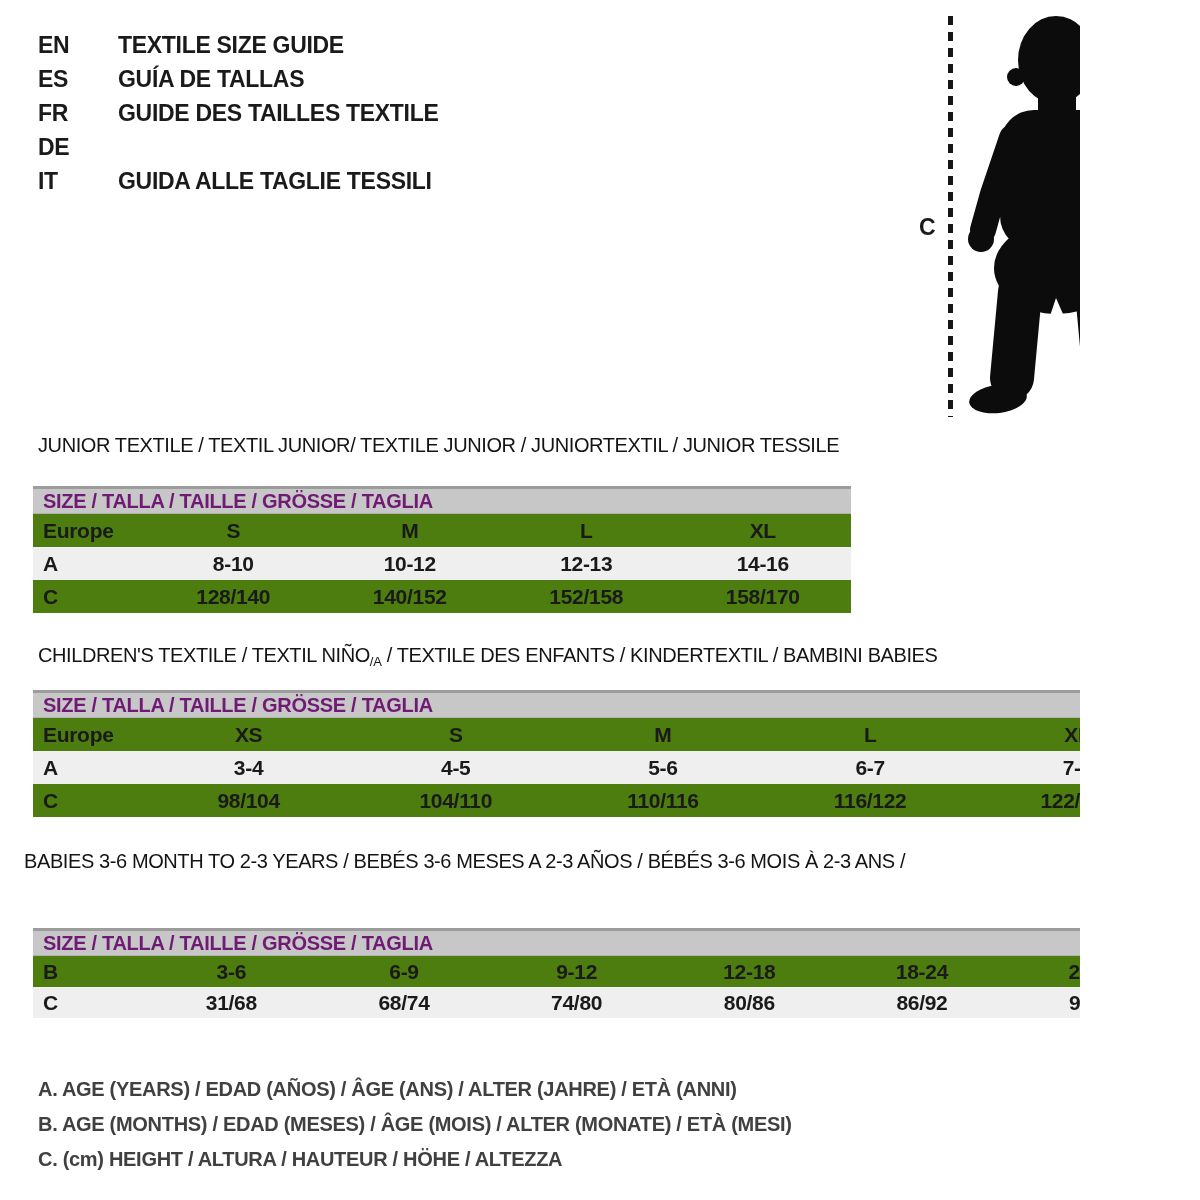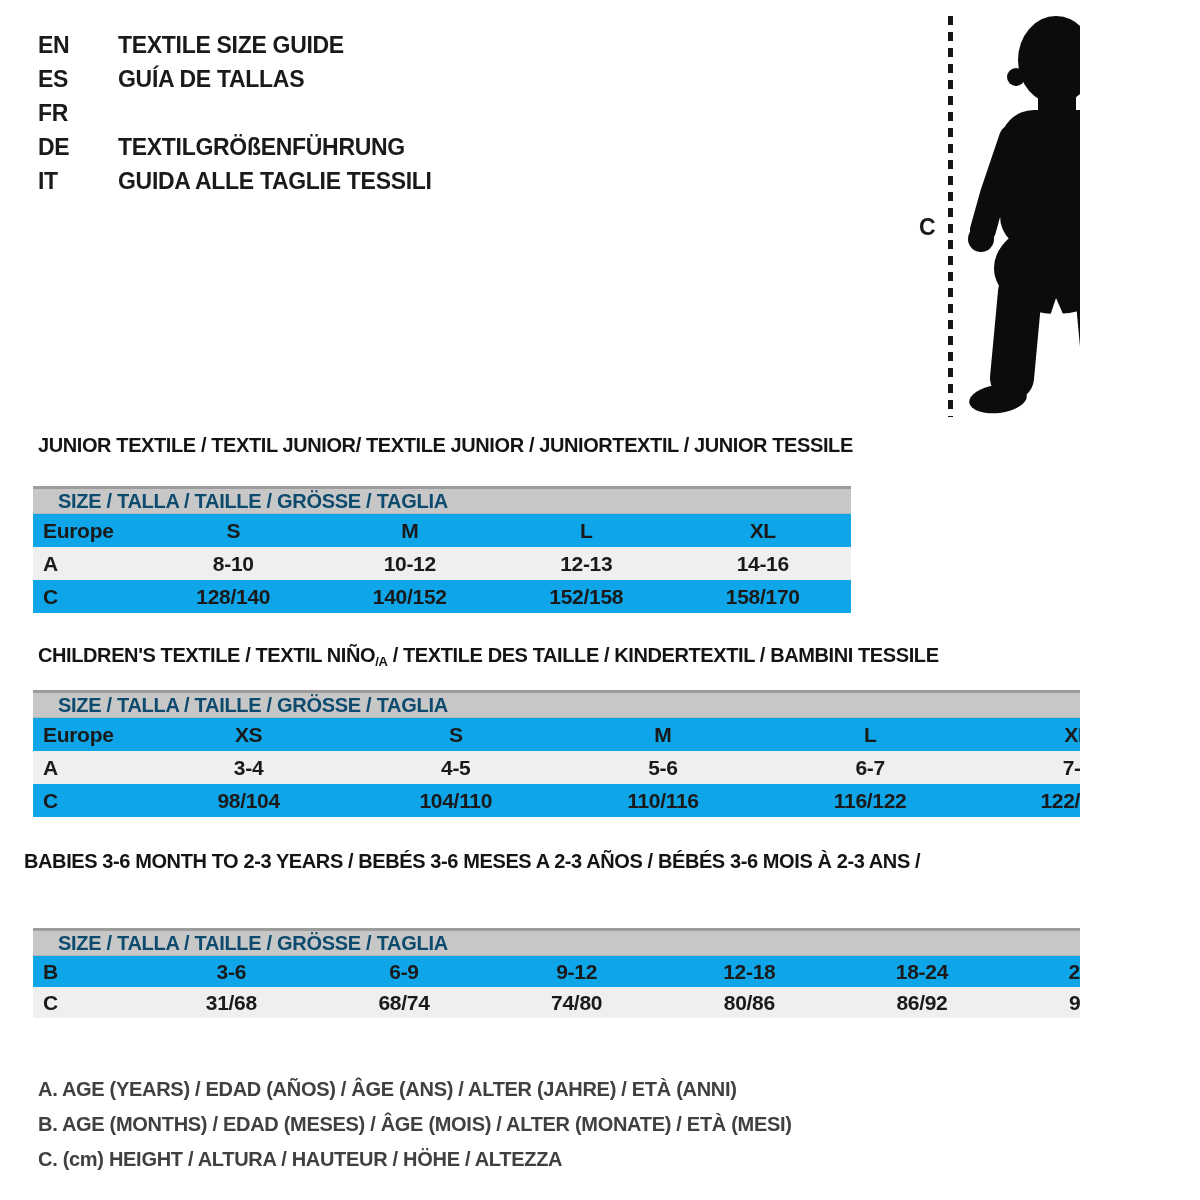--- a/index.html
+++ b/index.html
@@ -11,35 +11,35 @@
   .lang-block{position:absolute;left:38px;top:28px;}
   .lang-row{display:flex;height:34px;align-items:center;
     font-size:23px;font-weight:700;letter-spacing:-0.3px;white-space:nowrap;}
   .lang-code{width:80px;flex:0 0 80px;}
   
   .dash-line{position:absolute;left:948px;top:16px;width:5px;height:401px;
     background:repeating-linear-gradient(to bottom,#161616 0 9px,transparent 9px 16px);}
   .c-label{position:absolute;left:919px;top:214px;font-size:23px;font-weight:700;}
   .baby-svg{position:absolute;left:956px;top:10px;}
   
-  .section-title{position:absolute;font-size:20px;font-weight:700;
+  .section-title{position:absolute;font-size:20px;font-weight:400;
     letter-spacing:-0.4px;white-space:nowrap;color:#141414;}
   .title-sub{font-size:13px;vertical-align:-4px;letter-spacing:-0.3px;}
   
   table.size-table{position:absolute;border-collapse:collapse;table-layout:fixed;
     font-weight:700;letter-spacing:-0.3px;color:#1a1a1a;}
   .size-table td{padding:0;vertical-align:middle;}
   .size-table tr.band td{
     background:#c7c7c7;border-top:3px solid #9c9c9c;border-bottom:1px solid #b3b3b3;
-    height:24px;font-size:20px;color:#0c4a6e;text-align:left;padding-left:25px;}
+    height:24px;font-size:20px;color:#701a75;text-align:left;padding-left:10px;}
   .size-table tr.data-row td{height:33px;font-size:21px;}
   .babies-table tr.data-row td{height:31px;}
   .size-table .label-cell{text-align:left;padding-left:10px;}
   .size-table .val-cell{text-align:center;}
-  .size-table tr.r-white td{background:#0ea5e9;}
+  .size-table tr.r-white td{background:#4d7c0f;}
   .size-table tr.r-alt td{background:#efefef;}
   
   .legend{position:absolute;left:38px;top:1072px;}
   .legend-line{font-size:20px;font-weight:700;letter-spacing:-0.3px;
     line-height:35px;white-space:nowrap;color:#404040;}
 </style>
 </head>
 <body>
 
 <div class="page">
@@ -48,24 +48,24 @@
     <div class="lang-row">
       <span class="lang-code">EN</span>
       <span class="lang-title">TEXTILE SIZE GUIDE</span>
     </div>
     <div class="lang-row">
       <span class="lang-code">ES</span>
       <span class="lang-title">GUÍA DE TALLAS</span>
     </div>
     <div class="lang-row">
       <span class="lang-code">FR</span>
+      <span class="lang-title">GUIDE DES TAILLES TEXTILE</span>
     </div>
     <div class="lang-row">
       <span class="lang-code">DE</span>
-      <span class="lang-title">TEXTILGRÖßENFÜHRUNG</span>
     </div>
     <div class="lang-row">
       <span class="lang-code">IT</span>
       <span class="lang-title">GUIDA ALLE TAGLIE TESSILI</span>
     </div>
   </div>
 
   <div class="c-label">C</div>
   <div class="dash-line"></div>
   <svg class="baby-svg" width="186" height="410" viewBox="0 0 186 410" aria-hidden="true">
@@ -126,21 +126,21 @@
         <td class="label-cell">C</td>
         <td class="val-cell">128/140</td>
         <td class="val-cell">140/152</td>
         <td class="val-cell">152/158</td>
         <td class="val-cell">158/170</td>
       </tr>
     </tbody>
   </table>
 
   <div class="section-title" style="left:38px;top:644px;">
-    <span>CHILDREN'S TEXTILE / TEXTIL NIÑO</span><span class="title-sub">/A</span><span> / TEXTILE DES TAILLE / KINDERTEXTIL / BAMBINI TESSILE</span>
+    <span>CHILDREN'S TEXTILE / TEXTIL NIÑO</span><span class="title-sub">/A</span><span> / TEXTILE DES ENFANTS / KINDERTEXTIL / BAMBINI BABIES</span>
   </div>
   <table class="size-table children-table" style="left:33px;top:690px;width:1148px;">
     <colgroup>
         <col style="width:112px">
         <col>
         <col>
         <col>
         <col>
         <col>
       </colgroup>

